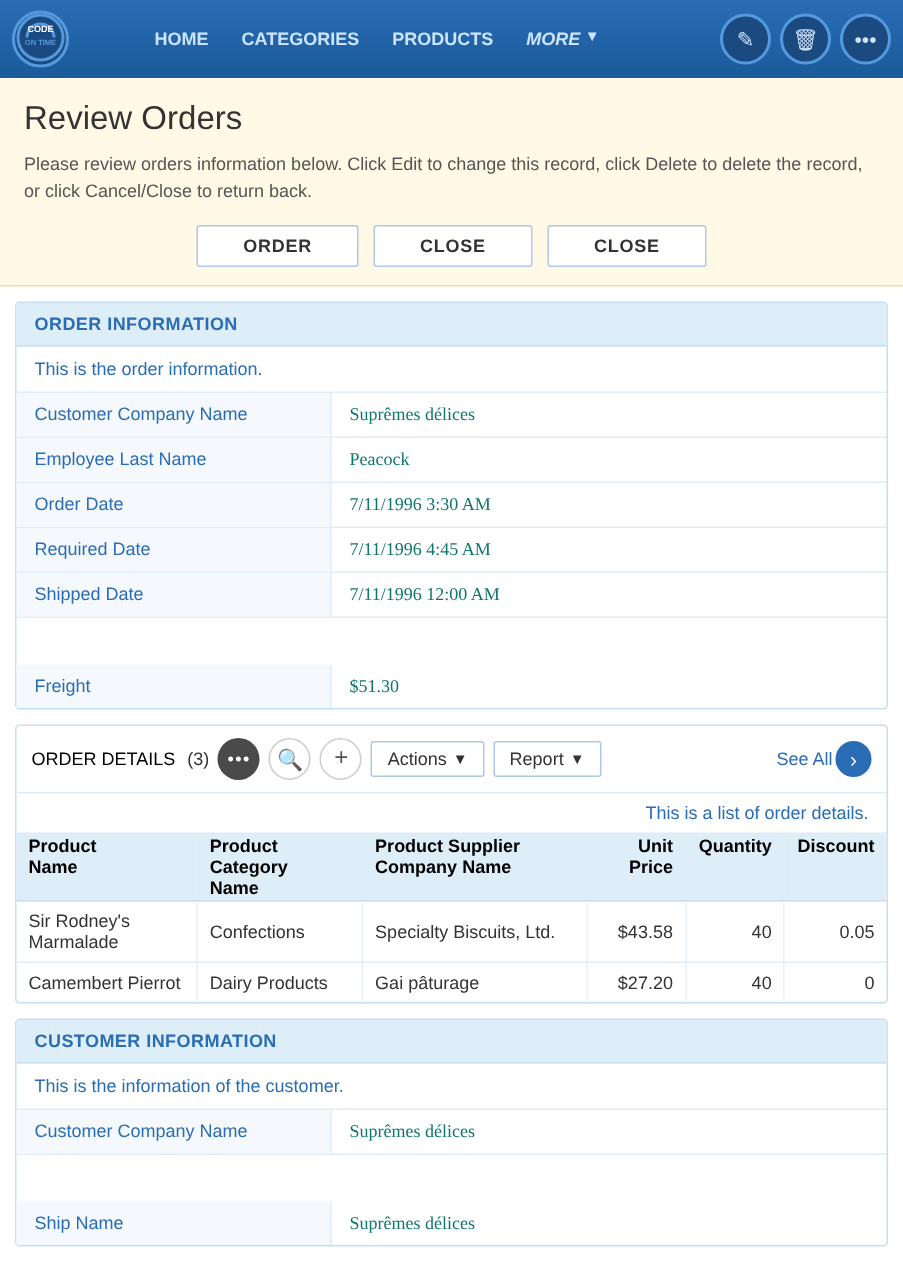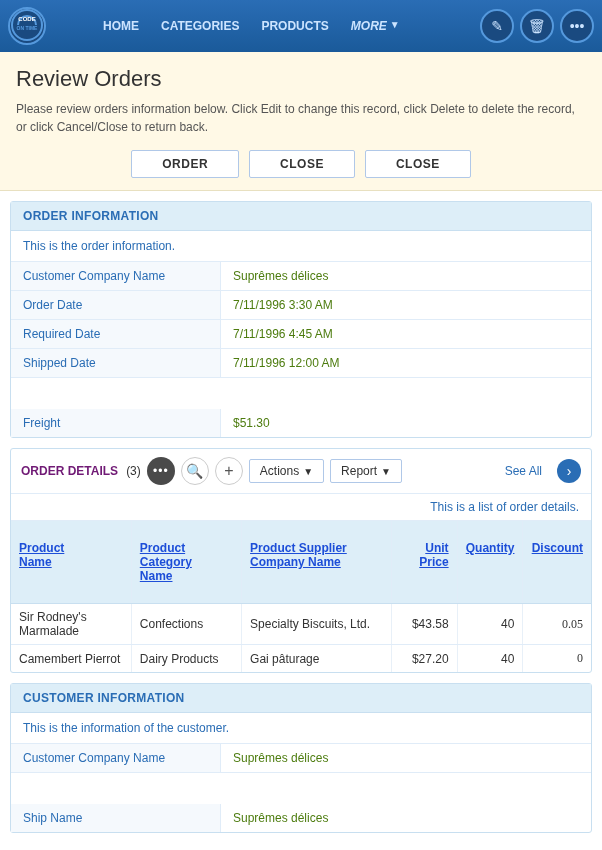--- a/index.html
+++ b/index.html
@@ -136,37 +136,38 @@
       width: 210px;
       min-width: 210px;
       padding: 7px 12px;
       color: #2a6db5;
       font-size: 12px;
       background: #f5f9fd;
       border-right: 1px solid #e0ecf8;
     }
     .field-value {
       padding: 7px 12px;
-      color: #4d7c0f;
+      color: #0f766e;
       font-size: 12px;
       flex: 1;
+      font-family: Liberation Serif, serif;
     }
 
     
     .details-toolbar {
       display: flex;
       align-items: center;
       padding: 8px 10px;
       gap: 6px;
       border-bottom: 1px solid #e0ecf8;
     }
     .details-title {
       font-size: 12px;
-      font-weight: bold;
-      color: #701a75;
+      font-weight: normal;
+      color: #000000;
       margin-right: 2px;
     }
     .count-badge {
       font-size: 12px;
       color: #333;
     }
     .toolbar-circle-btn {
       width: 28px; height: 28px;
       border-radius: 50%;
       background: #4a4a4a;
@@ -186,21 +187,21 @@
       background: #fff;
       color: #333;
       font-size: 12px;
       padding: 4px 10px;
       cursor: pointer;
       border-radius: 2px;
       display: flex; align-items: center; gap: 4px;
     }
     .see-all {
       margin-left: auto;
-      display: flex; align-items: center; gap: 15px;
+      display: flex; align-items: center; gap: 2px;
       color: #2a6db5;
       font-size: 12px;
       cursor: pointer;
     }
     .see-all-arrow {
       width: 24px; height: 24px;
       border-radius: 50%;
       background: #2a6db5;
       color: #fff;
       display: flex; align-items: center; justify-content: center;
@@ -215,38 +216,37 @@
       border-bottom: 1px solid #e0ecf8;
       text-align: right;
     }
     .details-table {
       width: 100%;
       border-collapse: collapse;
       font-size: 12px;
     }
     .details-table th {
       background: #ddeef8;
-      color: #1d4ed8;
-      padding: 20px 8px;
+      color: #000000;
+      padding: 1px 8px;
       text-align: left;
       font-weight: bold;
       border-bottom: 1px solid #c8dff0;
       border-right: 1px solid #e0ecf8;
       vertical-align: top;
-      text-decoration: underline;
     }
     .details-table th:last-child { border-right: none; }
     .details-table td {
       padding: 6px 8px;
       border-bottom: 1px solid #e0ecf8;
       border-right: 1px solid #e8f0f8;
       vertical-align: middle;
       color: #333;
     }
-    .details-table td:last-child { border-right: none; font-family: Liberation Serif, serif; }
+    .details-table td:last-child { border-right: none; }
     .details-table tr:last-child td { border-bottom: none; }
     .details-table .col-price, .details-table .col-qty, .details-table .col-disc {
       text-align: right;
     }
     .details-table th.col-price, .details-table th.col-qty, .details-table th.col-disc {
       text-align: right;
     }
   </style>
 </head>
 <body>
@@ -289,20 +289,24 @@
     <button class="action-btn">CLOSE</button>
   </div>
 </div>
 
 <div class="section">
   <div class="section-header">ORDER INFORMATION</div>
   <div class="section-note">This is the order information.</div>
   <div class="field-row">
     <div class="field-label">Customer Company Name</div>
     <div class="field-value">Suprêmes délices</div>
+  </div>
+  <div class="field-row">
+    <div class="field-label">Employee Last Name</div>
+    <div class="field-value">Peacock</div>
   </div>
   <div class="field-row">
     <div class="field-label">Order Date</div>
     <div class="field-value">7/11/1996 3:30 AM</div>
   </div>
   <div class="field-row">
     <div class="field-label">Required Date</div>
     <div class="field-value">7/11/1996 4:45 AM</div>
   </div>
   <div class="field-row">

